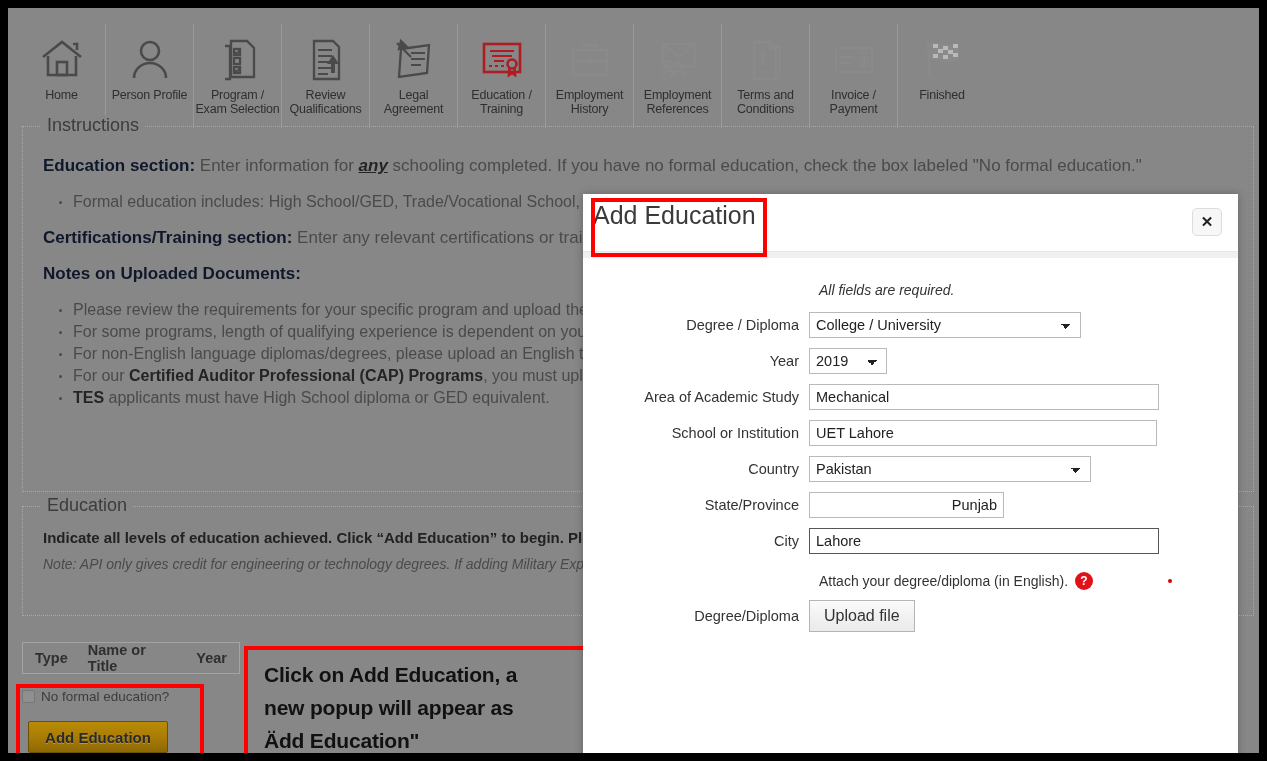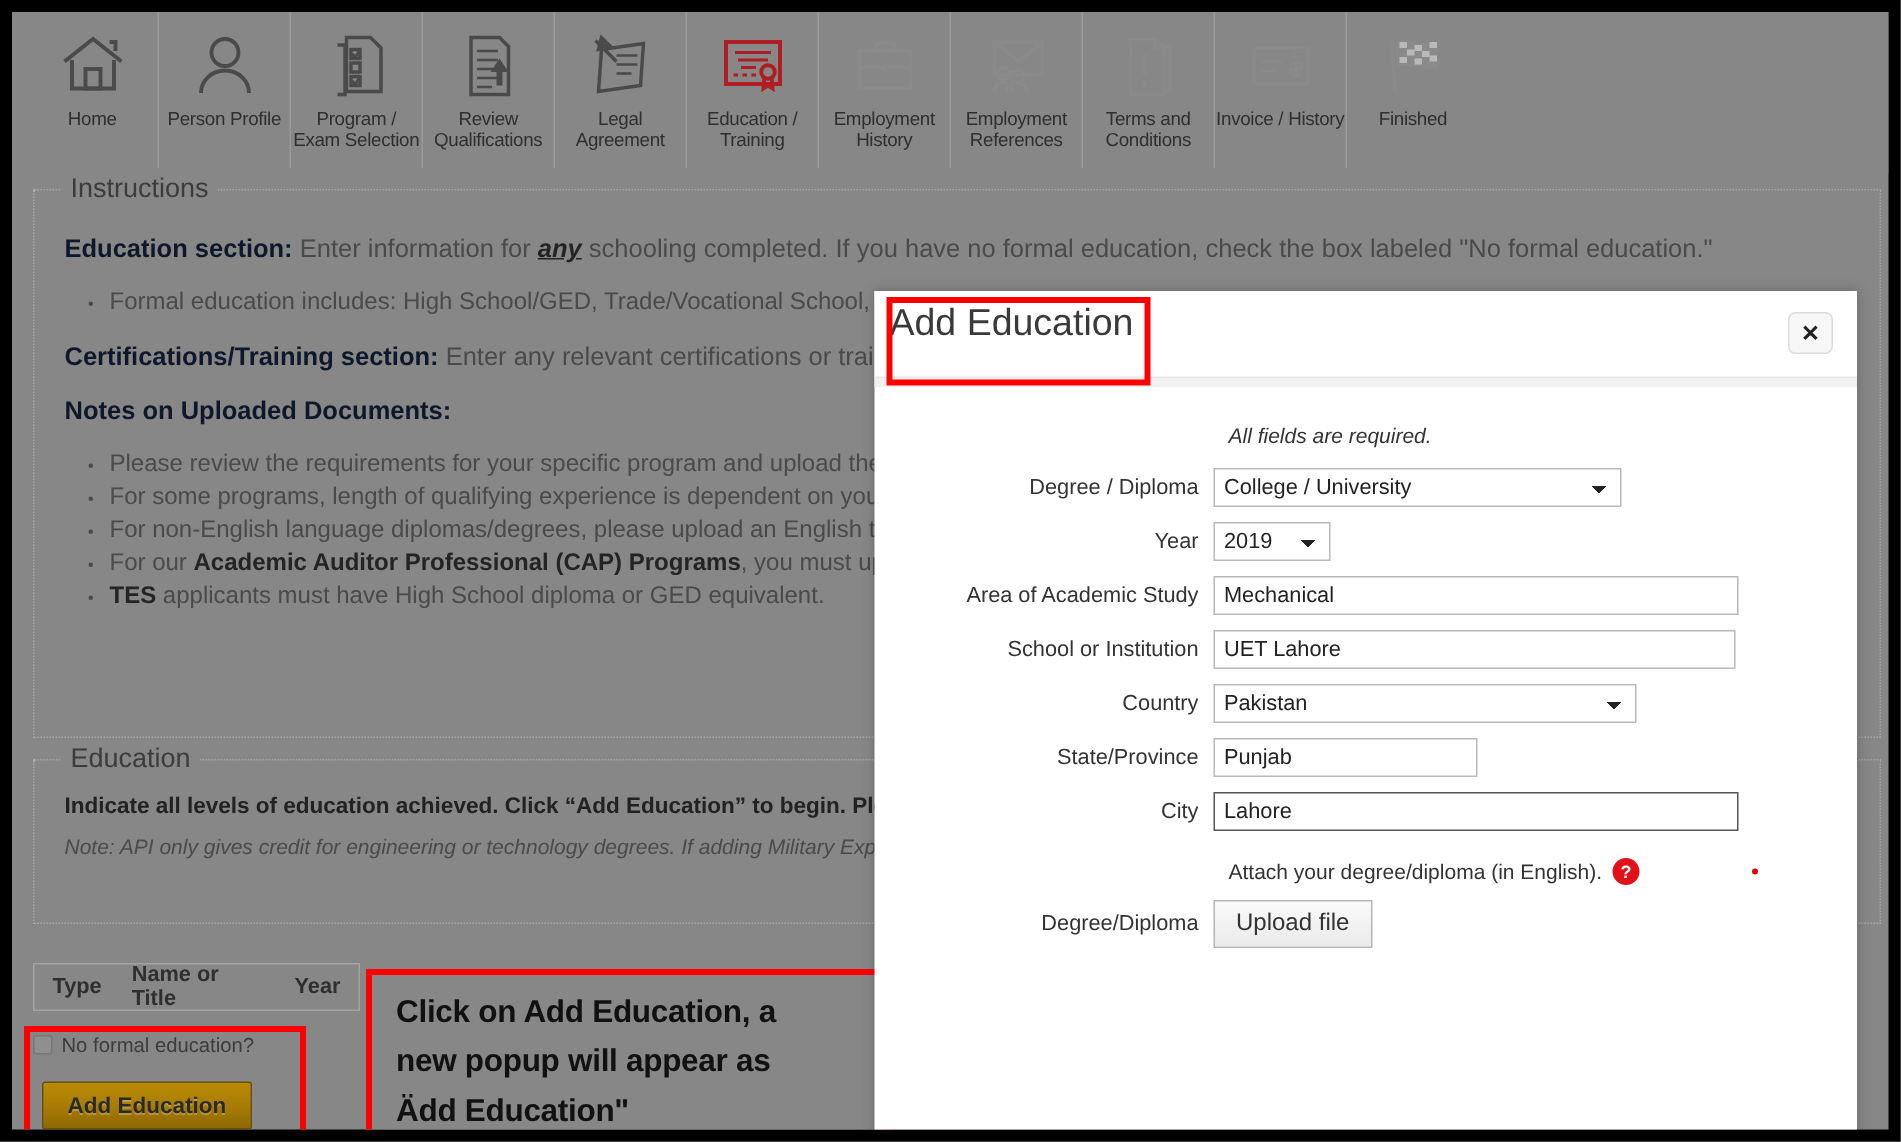--- a/index.html
+++ b/index.html
@@ -14,21 +14,21 @@
   .page {
     position: absolute;
     left: 8px; top: 8px;
     width: 1251px; height: 745px;
     background: #878787;
     overflow: hidden;
   }
 
   
   .topnav {
-    position: absolute; left: 0; top: 0;
+    position: absolute; left: 0; top: 16px;
     width: 1251px; height: 108px;
     background: #878787;
     display: flex;
     align-items: flex-start;
     padding-left: 10px;
   }
   .nav-item {
     width: 88px;
     height: 104px;
     display: flex;
@@ -256,21 +256,21 @@
     background-image: linear-gradient(45deg, transparent 50%, #222 50%), linear-gradient(135deg, #222 50%, transparent 50%);
     background-position: calc(100% - 14px) 11px, calc(100% - 9px) 11px;
     background-size: 5px 5px, 5px 5px;
     background-repeat: no-repeat;
   }
   .w-degree { width: 272px; }
   .w-year   { width: 78px; }
   .w-area   { width: 350px; }
   .w-school { width: 348px; }
   .w-country{ width: 282px; }
-  .w-state  { width: 176px; }
+  .w-state  { width: 195px; text-align: right; }
   .w-city   { width: 350px; border-color: #555; }
 
   .attach-row {
     padding-left: 236px;
     display: flex;
     align-items: center;
     gap: 7px;
     margin: 18px 0 10px 0;
   }
   .attach-text { font-size: 14px; color: #333; }
@@ -442,21 +442,21 @@
       <div class="nav-icon">
         <svg width="46" height="44" viewBox="0 0 46 44">
             <g fill="none" stroke="#8a8a8a" stroke-width="2.3">
           <rect x="5" y="11" width="36" height="24"></rect>
           <path d="M10 20 h14 M10 26 h10" stroke-width="2"></path>
           <path d="M30 14 h7 M30 16.5 h7" stroke-width="1.4"></path>
           <path d="M33 19 v12 M30 21 h5 a2 2 0 0 1 0 4 h-4 a2 2 0 0 0 0 4 h5" stroke-width="2"></path>
         </g>
           </svg>
       </div>
-      <div class="nav-label">Invoice / History</div>
+      <div class="nav-label">Invoice / Payment</div>
     </div>
 
     <div class="nav-item">
       <div class="nav-icon">
         <svg width="46" height="44" viewBox="0 0 46 44">
           <path d="M9 6 L11 40" stroke="#8a8a8a" stroke-width="2.6" fill="none"></path>
           <path d="M11 7 C20 2 28 12 39 7 L40 24 C29 29 21 19 12 24 Z" fill="#8a8a8a"></path>
           <g fill="#b9b9b9">
             <rect x="14" y="7" width="5" height="4"></rect>
               <rect x="24" y="9" width="5" height="4"></rect>
@@ -490,21 +490,21 @@
       </p>
 
       <p class="instr-p">
         <b>Notes on Uploaded Documents:</b>
       </p>
 
       <ul class="instr-list">
         <li><span>Please review the requirements for your specific program and upload the required documents.</span><b></b><span></span></li>
         <li><span>For some programs, length of qualifying experience is dependent on your level of education.</span><b></b><span></span></li>
         <li><span>For non-English language diplomas/degrees, please upload an English translation of the diploma.</span><b></b><span></span></li>
-        <li><span>For our </span><b>Academic Auditor Professional (CAP) Programs</b><span>, you must upload your diploma.</span></li>
+        <li><span>For our </span><b>Certified Auditor Professional (CAP) Programs</b><span>, you must upload your diploma.</span></li>
         <li><span></span><b>TES</b><span> applicants must have High School diploma or GED equivalent.</span></li>
       </ul>
     </div>
   </div>
 
   <div class="fieldset" id="education-fieldset">
     <div class="legend">Education</div>
     <div class="edu-body">
       <p class="edu-bold">Indicate all levels of education achieved. Click “Add Education” to begin. Please upload supporting documents.</p>
       <p class="edu-note">Note: API only gives credit for engineering or technology degrees. If adding Military Experience, please include details.</p>

